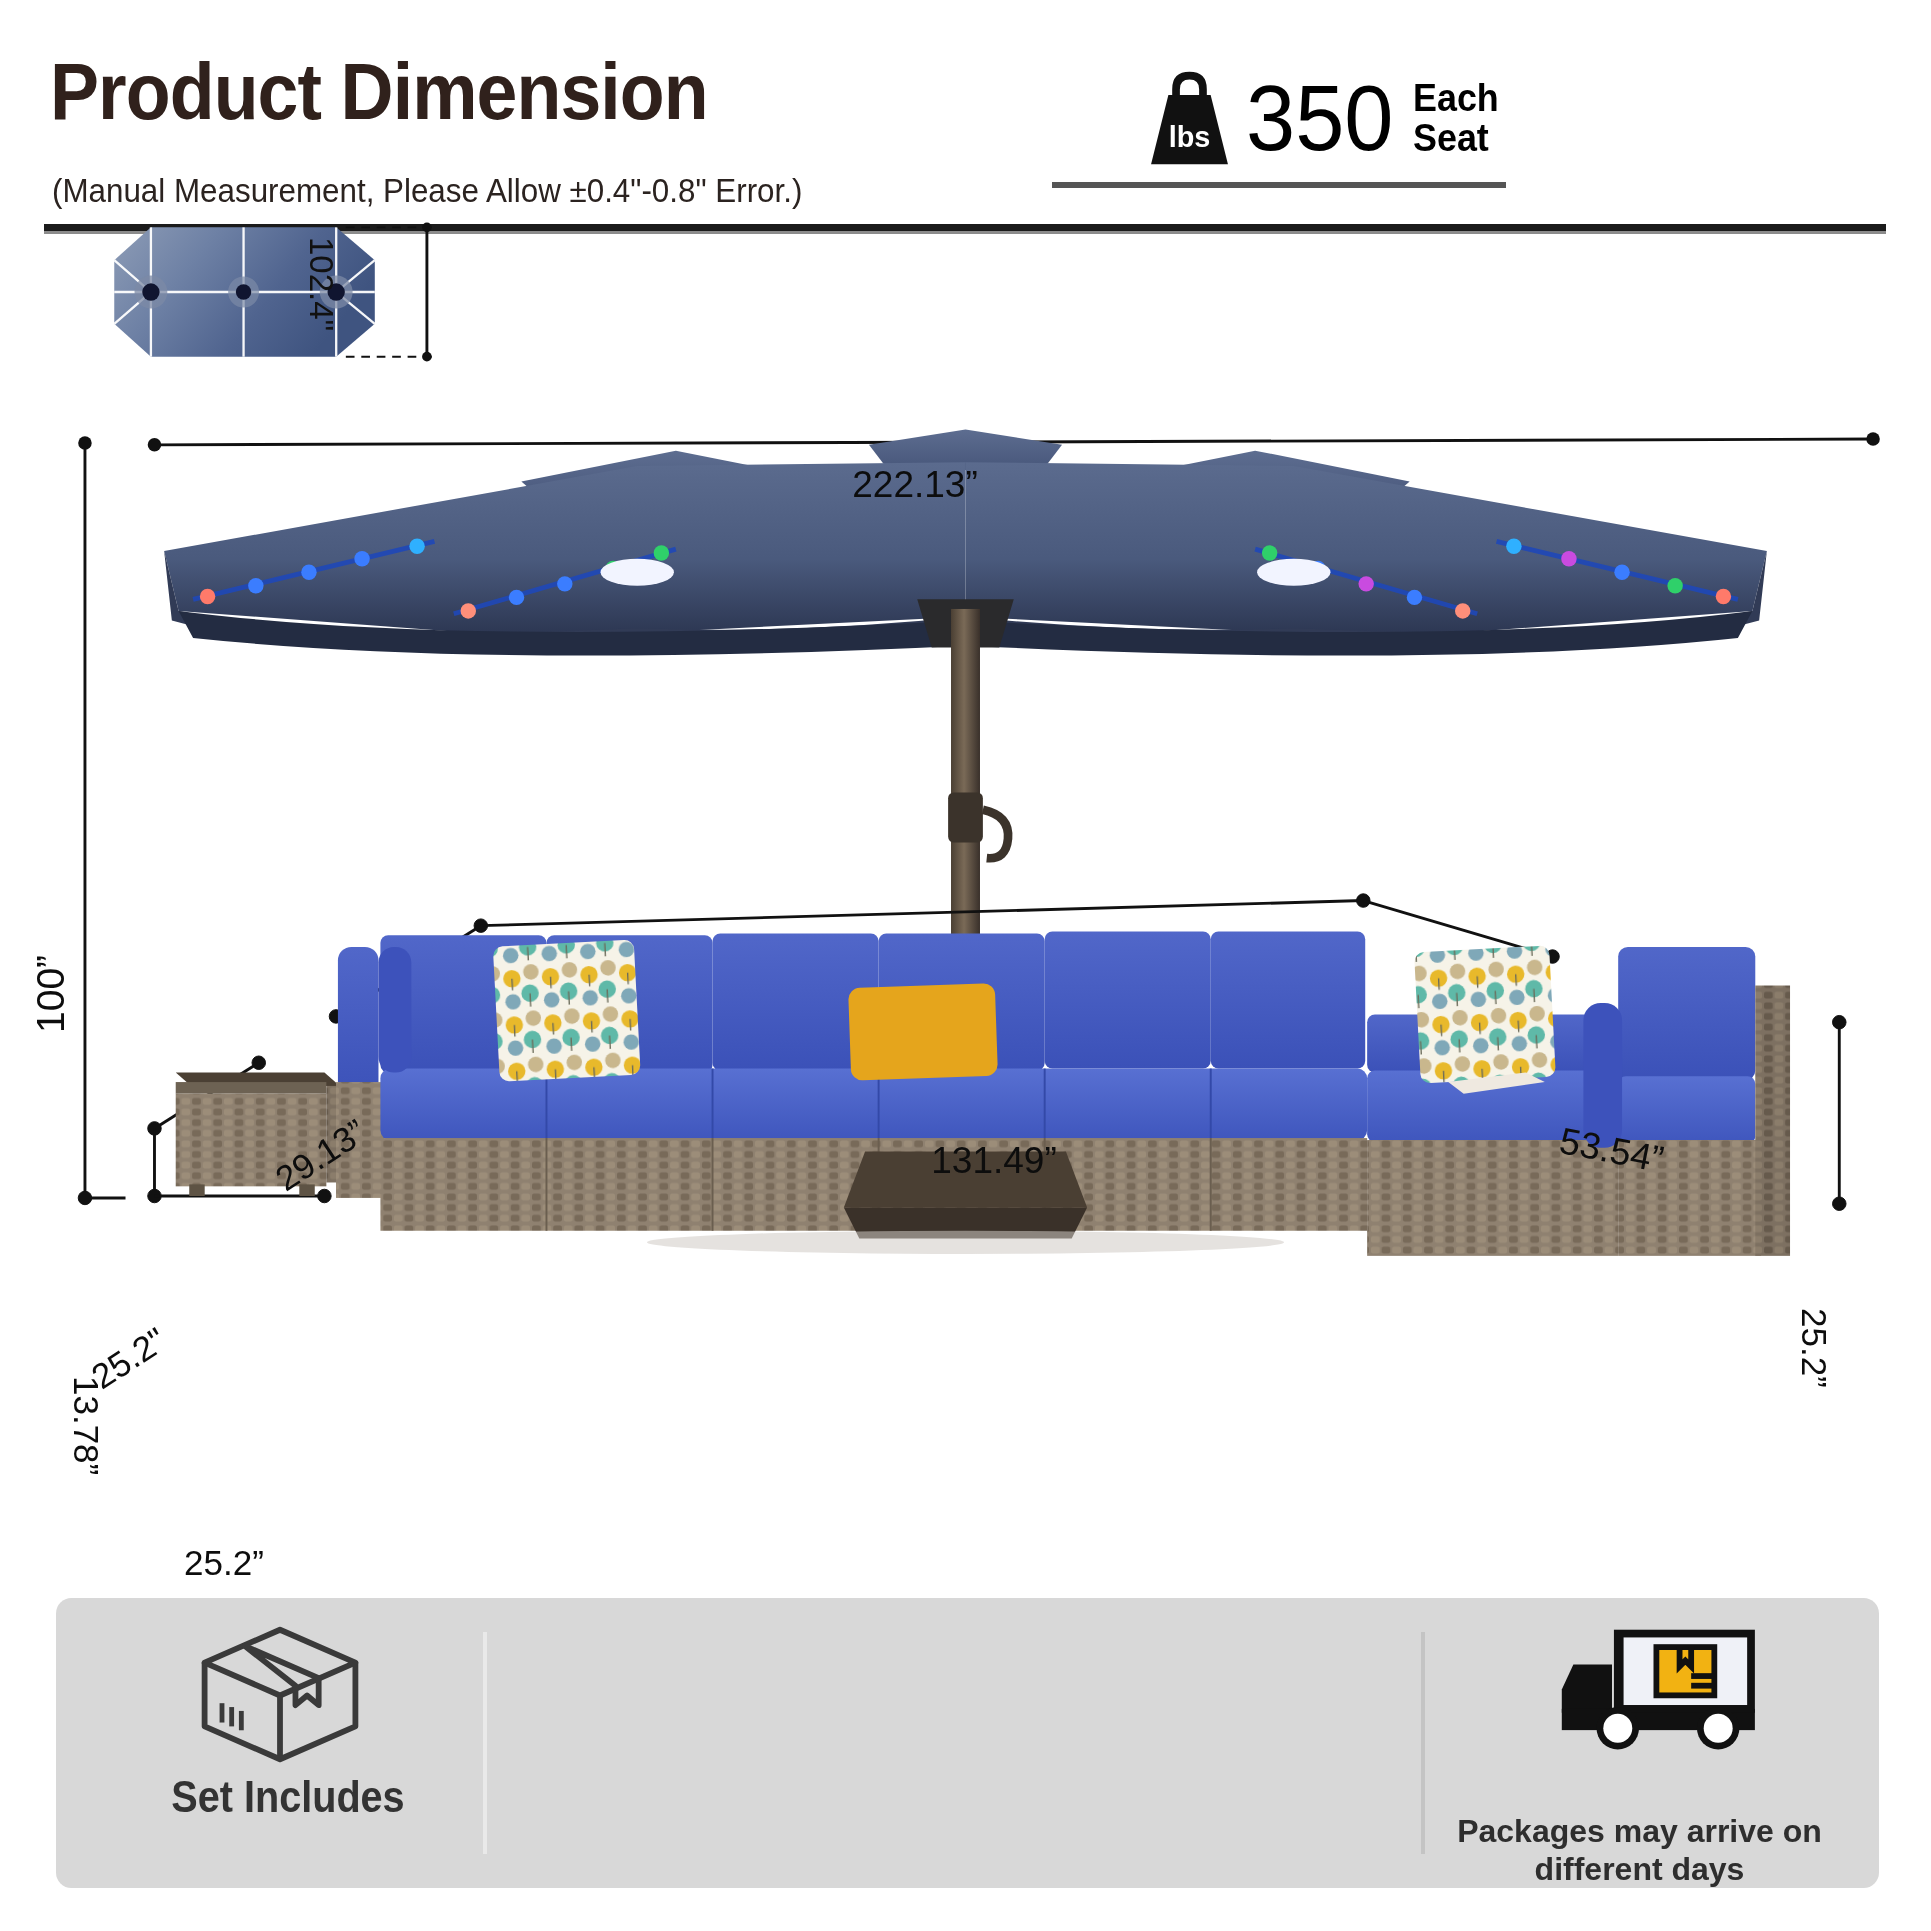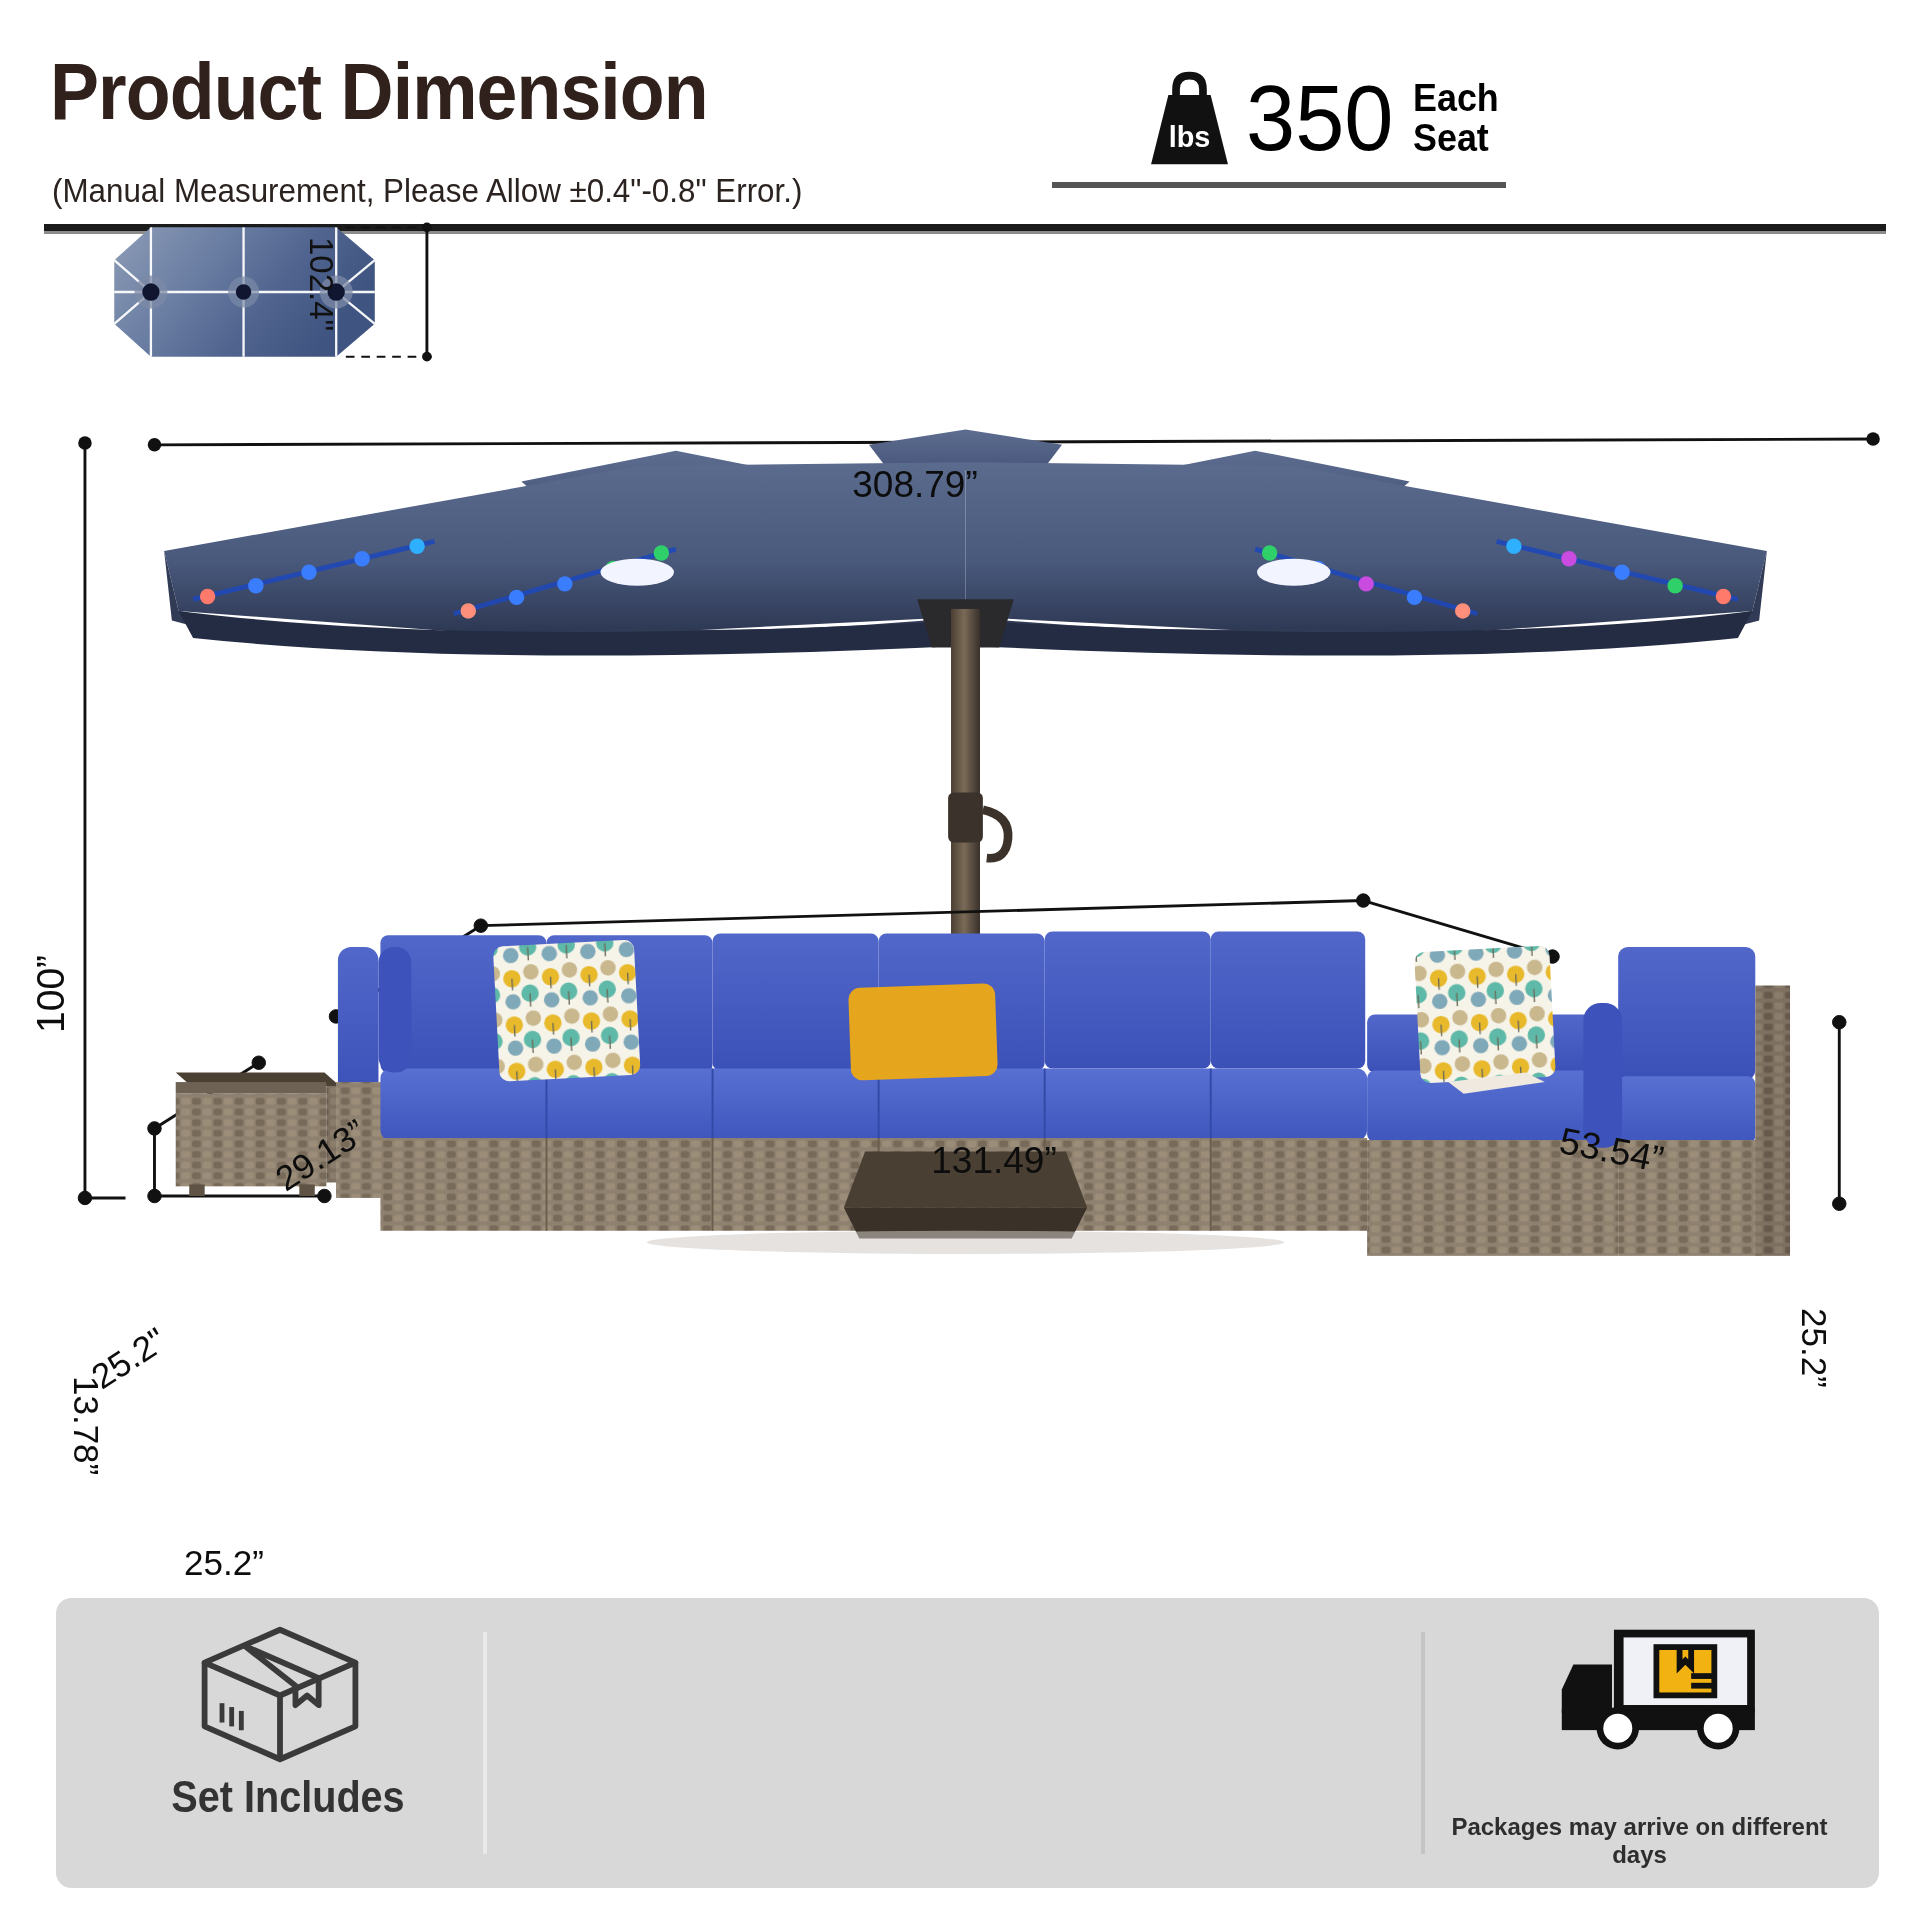--- a/index.html
+++ b/index.html
@@ -115,21 +115,21 @@
   .inc-r3c1 { left: 0px;   top: 178px; }
 
   .truck-icon { position: absolute; left: 1556px; top: 1620px; width: 251px; height: 143px; }
   .delivery-line1 {
     position: absolute; left: 1427px; top: 1769px; width: 425px; text-align: center;
     font-size: 35px; font-weight: 700; color: #2e2e2e; white-space: nowrap;
   }
   .delivery-line1 .big { font-size: 54px; font-weight: 700; vertical-align: -3.9px; }
   .delivery-line2 {
     position: absolute; left: 1427px; top: 1813px; width: 425px; text-align: center;
-    font-size: 24px; font-weight: 700; color: #2e2e2e; line-height: 1.18;
+    font-size: 32px; font-weight: 700; color: #2e2e2e; line-height: 1.18;
   }
 </style>
 </head>
 <body>
 
 <div class="page">
 
   <div class="header">
     <div class="title">Product Dimension</div>
     <div class="subtitle">(Manual Measurement, Please Allow ±0.4"-0.8" Error.)</div>
@@ -412,21 +412,21 @@
 
       <g>
         <polygon points="896,772 1104,772 1126,830 874,830" fill="#4a3f33"></polygon>
         <polygon points="874,830 1126,830 1110,862 890,862" fill="#3a3129"></polygon>
       </g>
 
       <ellipse cx="1000" cy="866" rx="330" ry="12" fill="#cfcac4" opacity="0.55"></ellipse>
     </svg>
   </div>
 
-  <div class="dim dim-174">308.79”</div>
+  <div class="dim dim-174">222.13”</div>
   <div class="dim dim-100">100”</div>
   <div class="dim dim-2913">29.13”</div>
   <div class="dim dim-13149">131.49”</div>
   <div class="dim dim-5354">53.54”</div>
   <div class="dim dim-252r">25.2”</div>
   <div class="dim dim-252d">25.2"</div>
   <div class="dim dim-1378">13.78”</div>
   <div class="dim dim-252b">25.2”</div>
 
   <div class="bottom-panel"></div>

